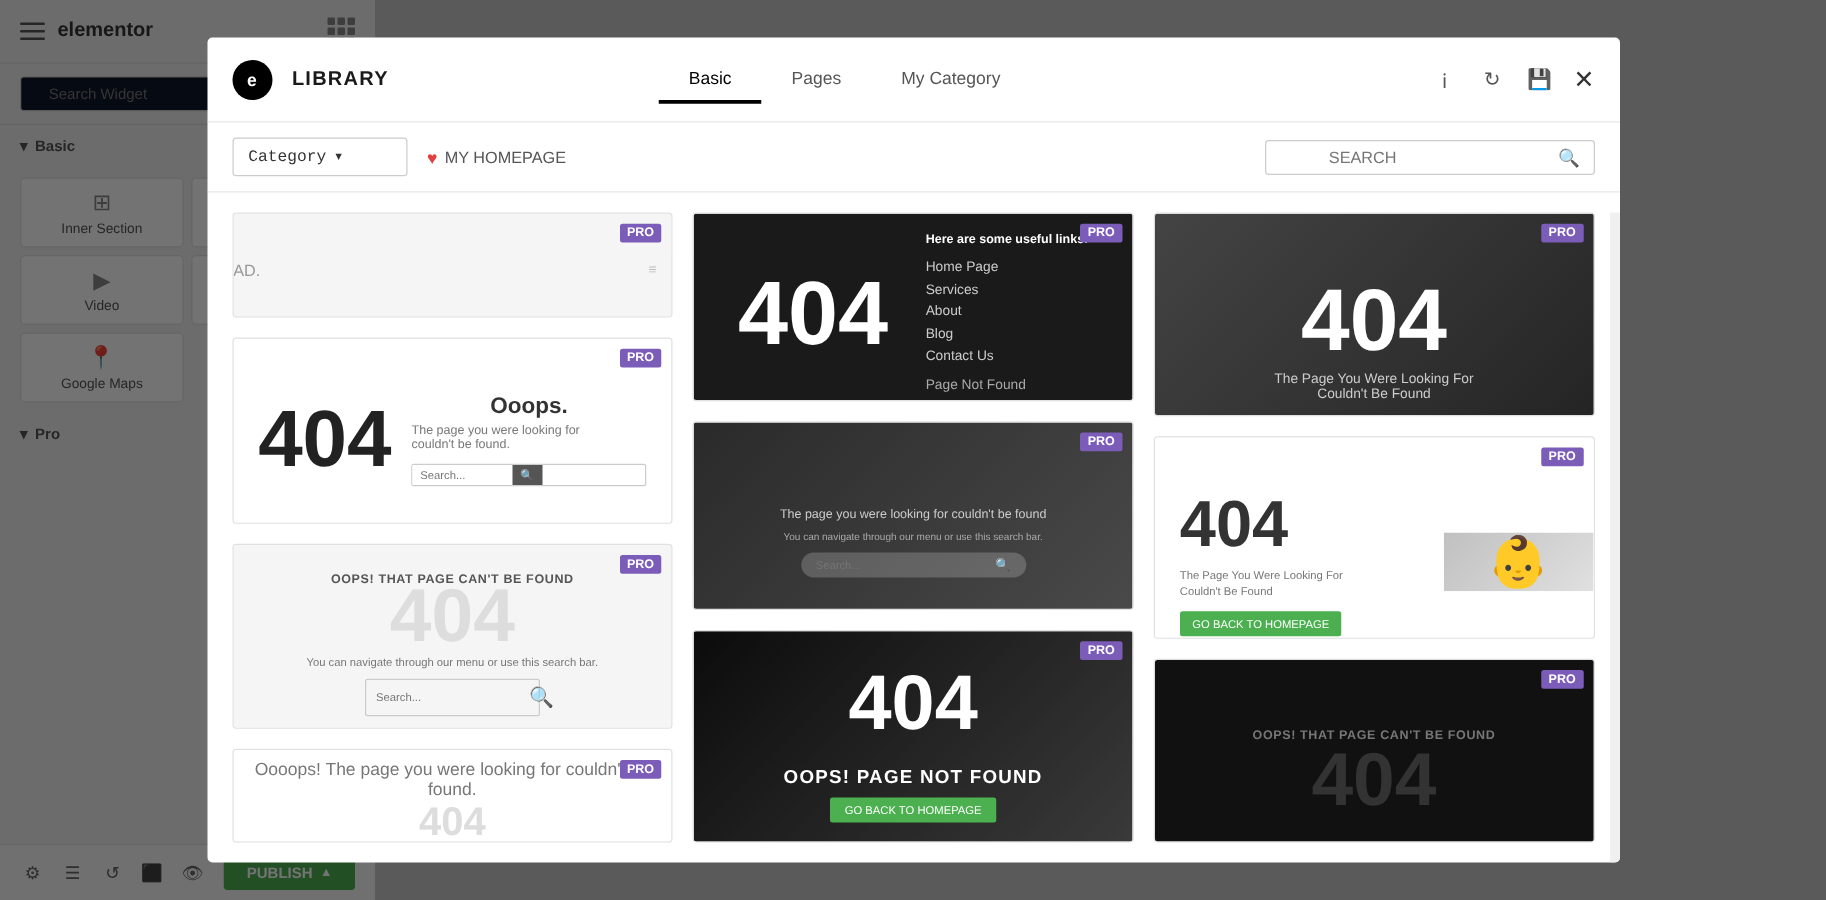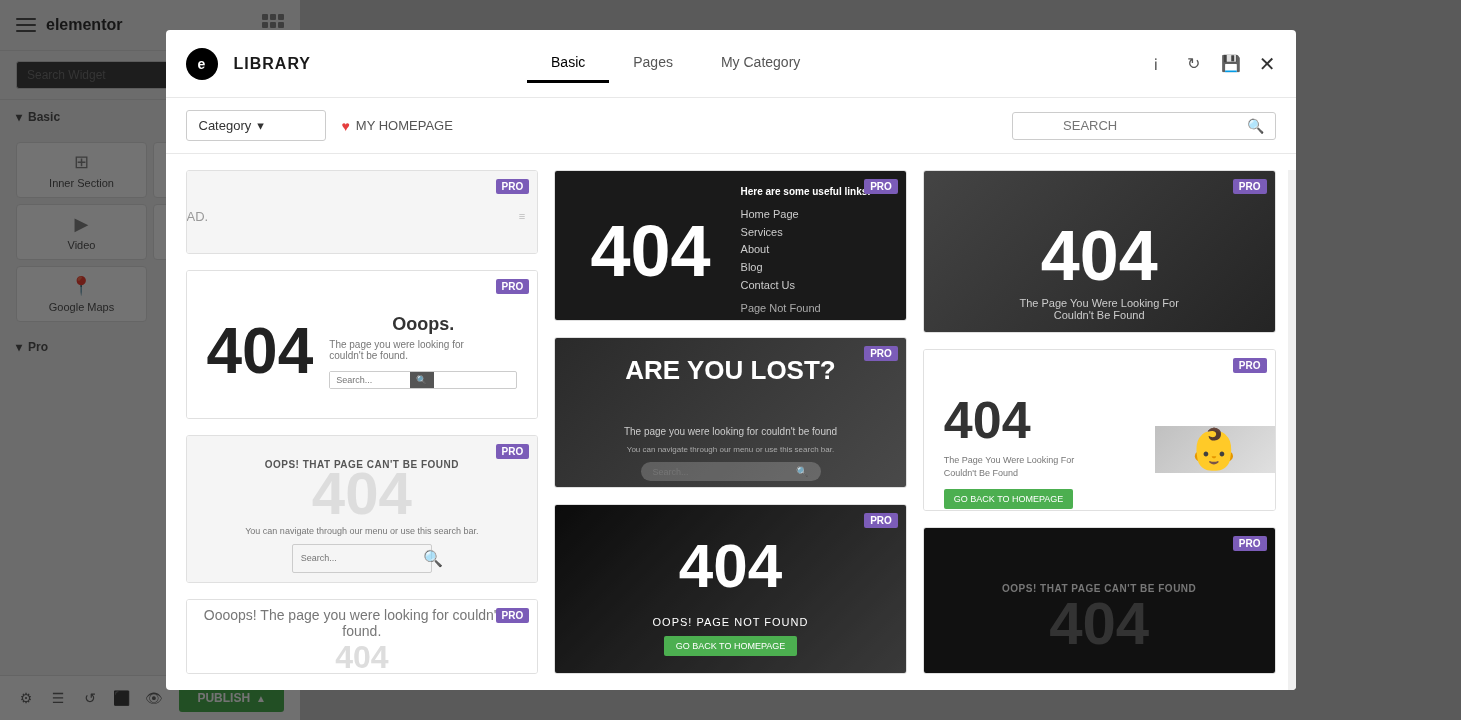--- a/index.html
+++ b/index.html
@@ -75,25 +75,25 @@
       background: #888;
       border-radius: 1px;
     }
 
     .search-widget {
       padding: 10px 16px;
       border-bottom: 1px solid #ddd;
     }
     .search-widget-input {
       width: 100%;
-      padding: 6px 10px;
+      padding: 6px 22px;
       border: 1px solid #ccc;
       border-radius: 3px;
       font-size: 12px;
-      background: #404040;
+      background: #0f172a;
       color: #aaa;
     }
 
     .section-header {
       padding: 10px 16px;
       font-size: 12px;
       font-weight: 600;
       color: #555;
       display: flex;
       align-items: center;
@@ -289,20 +289,21 @@
       border: 1px solid #ccc;
       border-radius: 3px;
       font-size: 13px;
       color: #333;
       background: #fff;
       min-width: 140px;
       cursor: pointer;
       display: flex;
       align-items: center;
       gap: 6px;
+      font-family: Liberation Mono, monospace;
     }
 
     .favorites-btn {
       display: flex;
       align-items: center;
       gap: 6px;
       font-size: 13px;
       color: #555;
       cursor: pointer;
     }
@@ -674,22 +675,22 @@
       z-index: 1;
     }
 
     .tpl-man-num {
       font-size: 62px;
       font-weight: 900;
       line-height: 1;
     }
 
     .tpl-man-sub {
-      font-size: 11px;
-      font-weight: 400;
+      font-size: 15px;
+      font-weight: 700;
       letter-spacing: 1px;
       margin-top: 19px;
     }
 
     .tpl-man-btn {
       background: #4CAF50;
       color: white;
       border: none;
       padding: 5px 12px;
       font-size: 9px;
@@ -947,21 +948,20 @@
               <div>Blog</div>
               <div>Contact Us</div>
               <div class="tpl-page-not-found">Page Not Found</div>
             </div>
           </div>
         </div>
 
         <div class="template-card">
           <span class="pro-badge">PRO</span>
           <div class="template-preview tpl-lost">
-            <div class="tpl-lost-title">ARE YOU LOST?</div>
             <div class="tpl-lost-sub">The page you were looking for couldn't be found</div>
             <div style="font-size:8px;color:#aaa;text-align:center;">You can navigate through our menu or use this search bar.</div>
             <div class="tpl-lost-search">
               <input type="text" placeholder="Search..." readonly="" style="">
               <span>🔍</span>
             </div>
           </div>
         </div>
 
         <div class="template-card">

